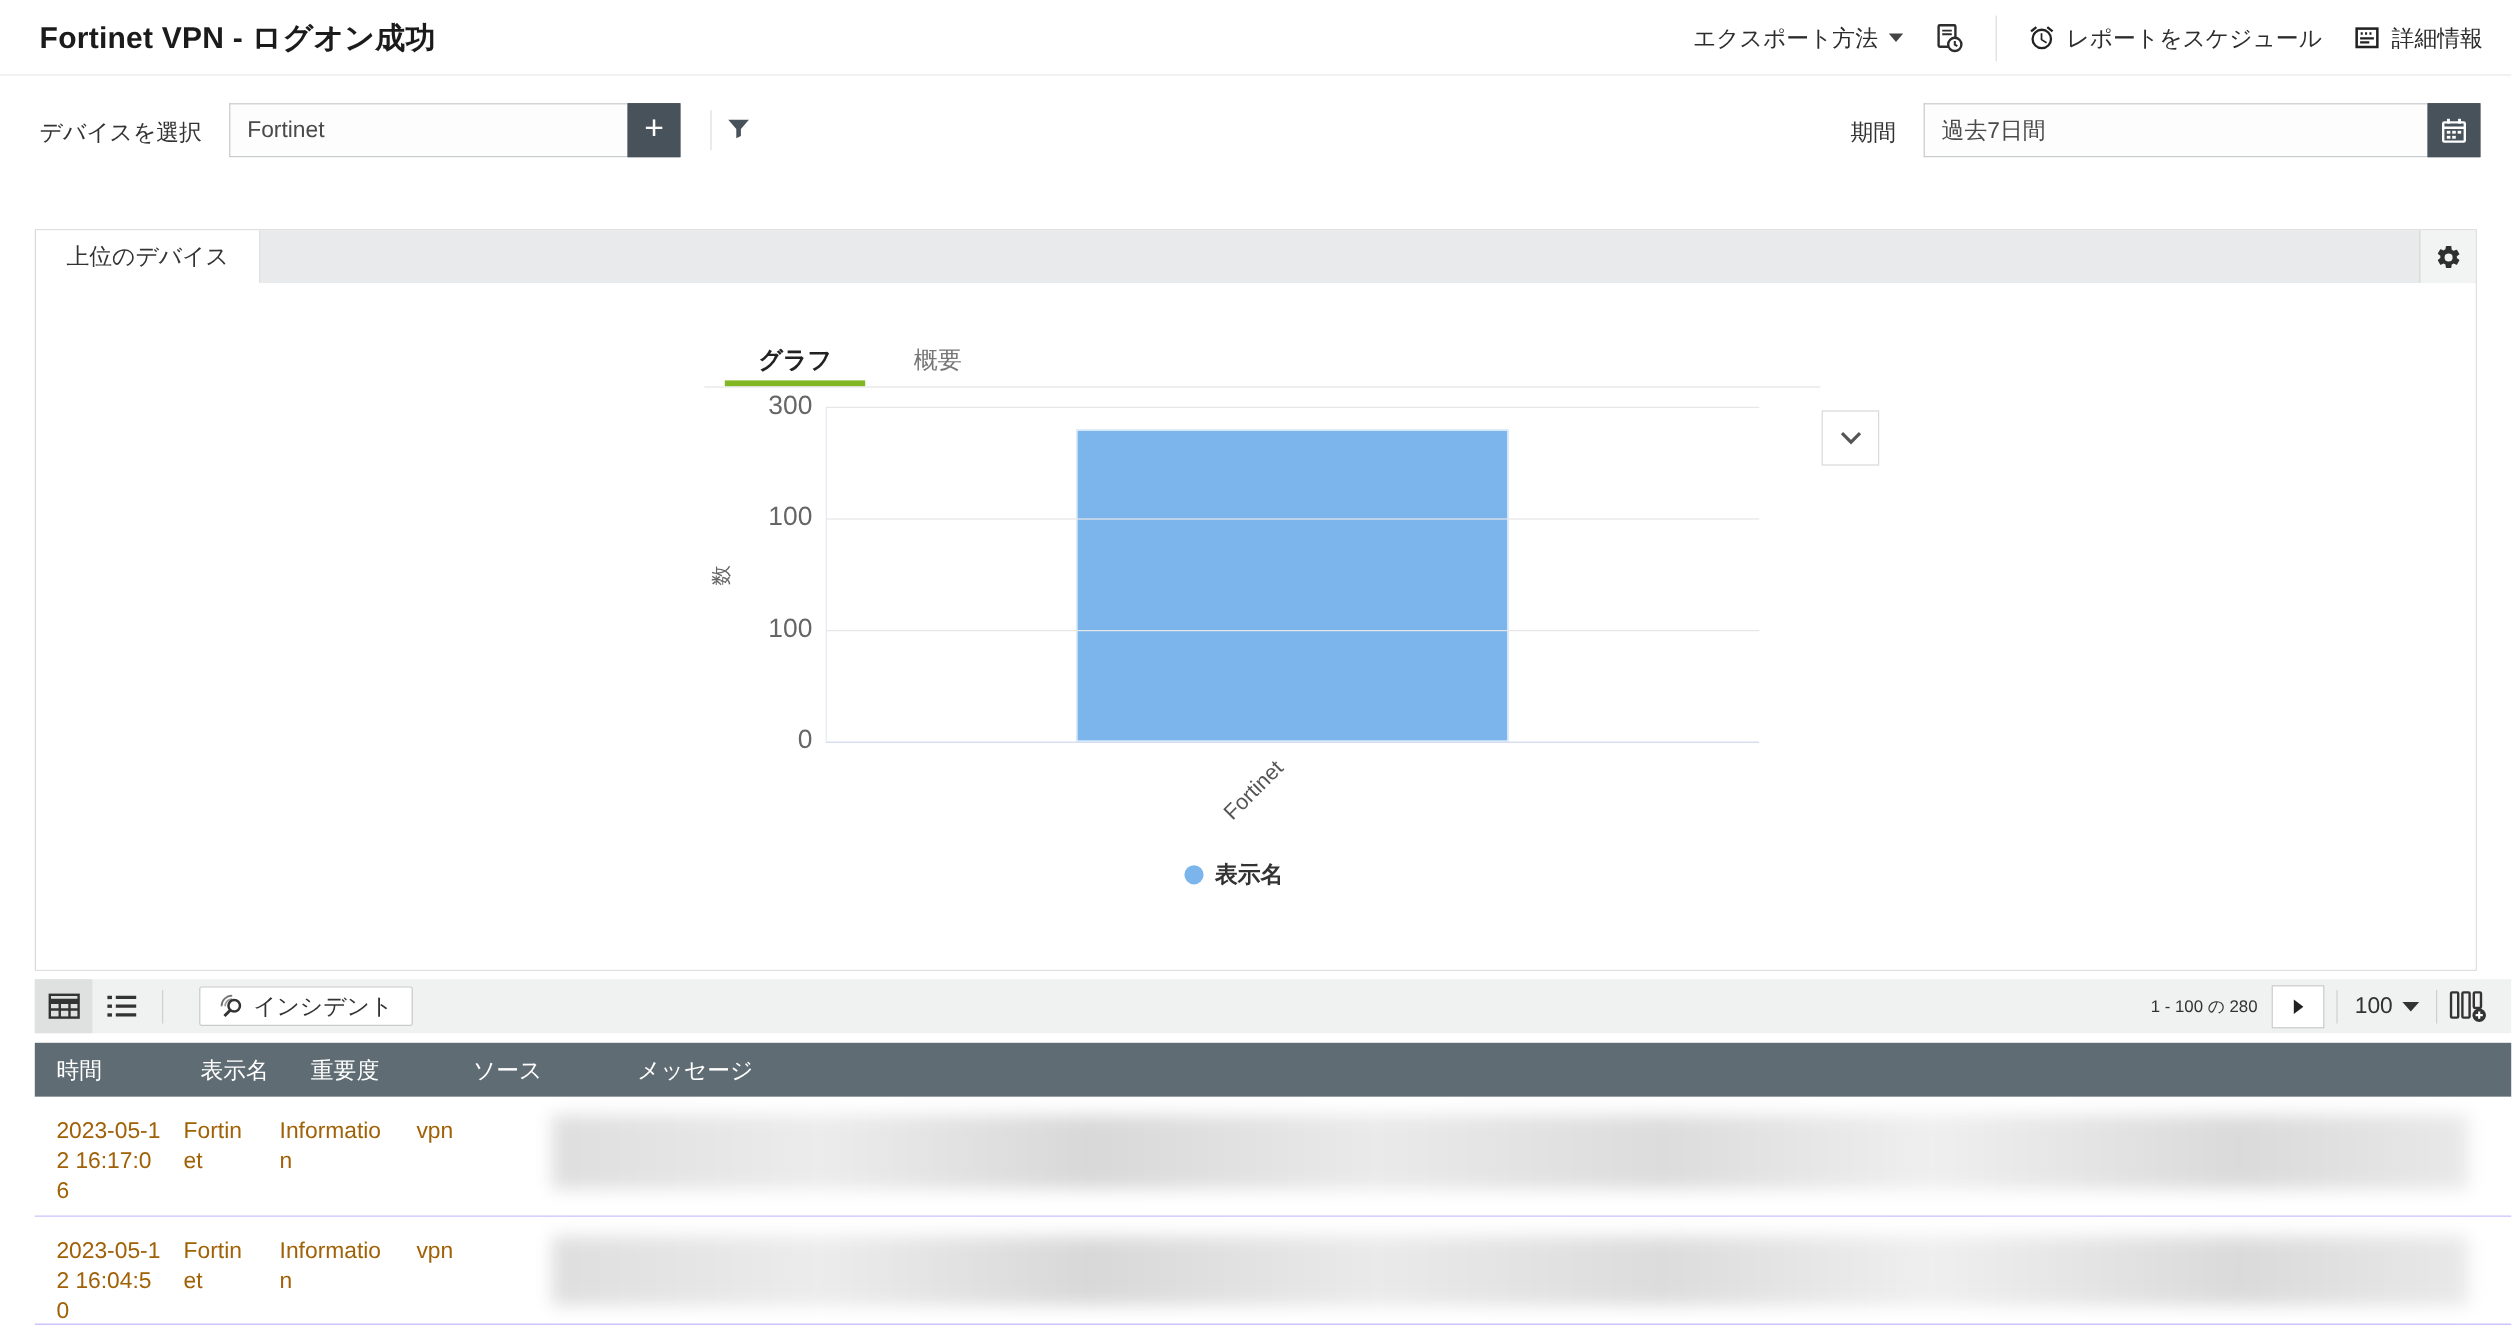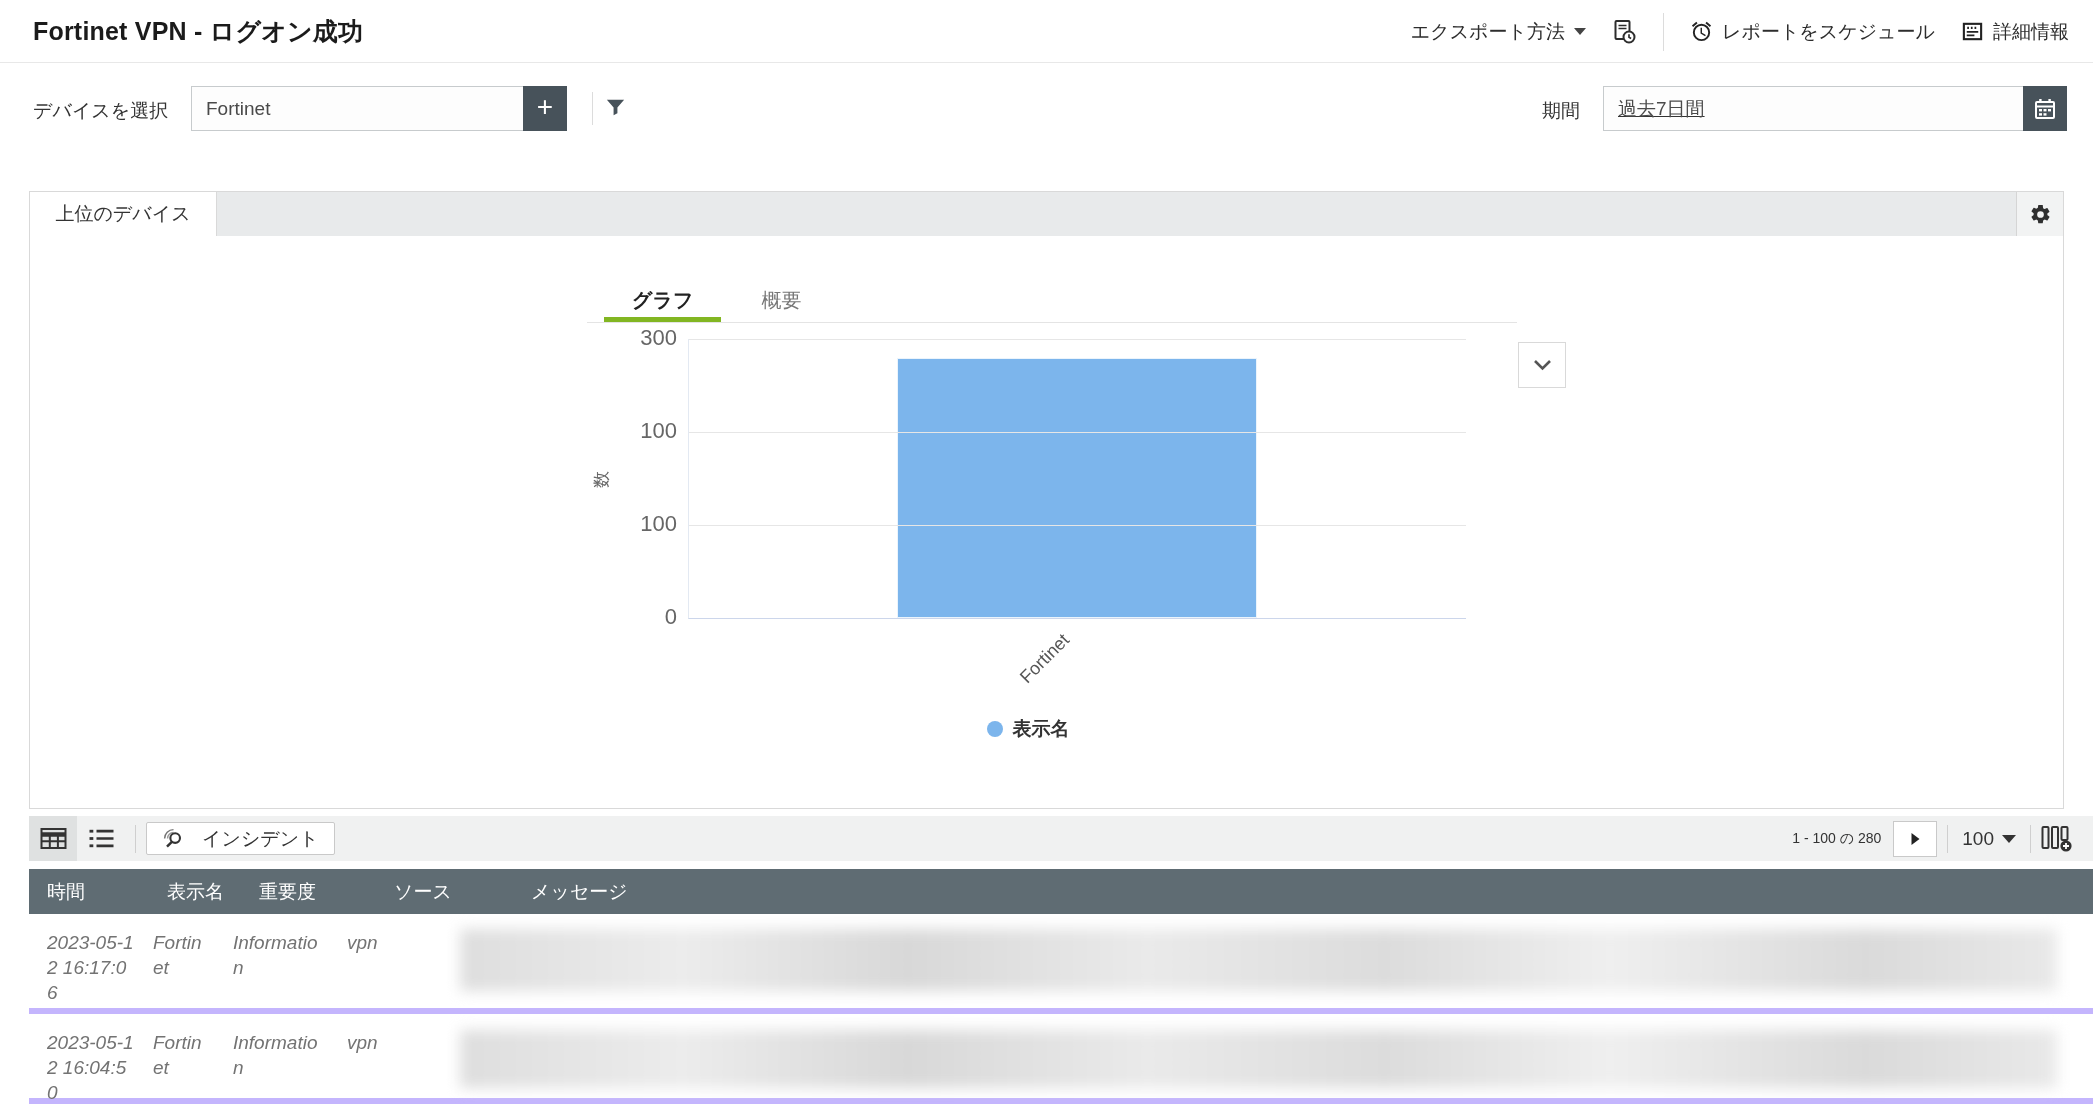--- a/index.html
+++ b/index.html
@@ -16,21 +16,21 @@
   .caret{width:0;height:0;border-left:6px solid transparent;border-right:6px solid transparent;border-top:7px solid #444;}
   .vdiv{width:1px;height:38px;background:#dcdcdc;}
 
   
   .filter-row{position:absolute;left:0;top:86px;width:100%;height:46px;}
   .f-label{position:absolute;top:12px;font-size:19px;color:#333;}
   .device-label{left:33px;}
   .period-label{left:1542px;}
   .select-box{position:absolute;top:0;height:45px;display:flex;box-sizing:border-box;}
   .device-box{left:191px;width:376px;}
-  .period-box{left:1603px;width:464px;text-decoration:underline;}
+  .period-box{left:1603px;width:464px;}
   .box-input{flex:1;height:45px;border:1px solid #c7cbcd;border-right:none;background:#fdfdfd;
              font-family:inherit;font-size:19px;color:#4a4a4a;padding:0 14px;box-sizing:border-box;outline:none;min-width:0;}
   .slate-btn{width:44px;height:45px;background:var(--slate);border:1px solid var(--slate);
              display:flex;align-items:center;justify-content:center;color:#fff;cursor:pointer;box-sizing:border-box;}
   .plus-glyph{font-size:28px;line-height:1;margin-top:-3px;}
   .filter-divider{position:absolute;left:592px;top:6px;width:1px;height:33px;background:#dcdcdc;}
   .funnel-btn{position:absolute;left:604px;top:10px;cursor:pointer;background:none;border:none;padding:0;}
 
   
   .card{position:absolute;left:29px;top:172px;width:2035px;height:618px;box-sizing:border-box;
@@ -67,39 +67,39 @@
   .legend-name{font-size:19px;font-weight:bold;color:#333;}
   .collapse-btn{position:absolute;left:1488px;top:106px;width:46px;height:44px;background:#fff;
                 border:1px solid #d9d9d9;display:flex;align-items:center;justify-content:center;cursor:pointer;}
 
   
   .grid-toolbar{position:absolute;left:29px;top:816px;width:2064px;height:45px;background:#f0f1f1;
                 display:flex;align-items:center;box-sizing:border-box;padding-right:21px;}
   .tool-tile{width:48px;height:45px;display:flex;align-items:center;justify-content:center;cursor:pointer;}
   .tool-tile.selected{background:#dfe1e1;}
   .tb-divider{width:1px;height:28px;background:#cfcfcf;margin:0 10px;}
-  .incident-btn{margin-left:0;height:33px;background:#fff;border:1px solid #c9c9c9;border-radius:2px;
-                display:flex;align-items:center;gap:17px;padding:0 15px;font-size:19px;color:#333;cursor:pointer;}
+  .incident-btn{margin-left:20px;height:33px;background:#fff;border:1px solid #c9c9c9;border-radius:2px;
+                display:flex;align-items:center;gap:6px;padding:0 15px;font-size:19px;color:#333;cursor:pointer;}
   .tb-spacer{flex:1;}
   .pag-text{font-size:14px;color:#333;margin-right:12px;white-space:nowrap;}
   .next-btn{width:44px;height:36px;background:#fff;border:1px solid #c9c9c9;display:flex;
             align-items:center;justify-content:center;cursor:pointer;}
   .page-size{display:flex;align-items:center;gap:8px;font-size:19px;color:#333;cursor:pointer;padding:0 4px;}
   .small-caret{width:0;height:0;border-left:7px solid transparent;border-right:7px solid transparent;border-top:8px solid #333;}
   .addcol-btn{background:none;border:none;padding:0;cursor:pointer;display:flex;align-items:center;}
 
   .grid-head{position:absolute;left:29px;top:869px;width:2064px;height:45px;background:var(--thead);
              color:#fff;display:grid;grid-template-columns:115px 80px 115px 112px 1fr;align-items:center;font-size:19px;}
   .hcell{cursor:pointer;white-space:nowrap;}
   .hcell.c1{padding-left:18px;} .hcell.c2{padding-left:23px;} .hcell.c3{padding-left:35px;}
   .hcell.c4{padding-left:55px;} .hcell.c5{padding-left:80px;}
 
   .grid-rows{position:absolute;left:29px;top:914px;width:2064px;}
-  .row{display:grid;grid-template-columns:115px 80px 115px 112px 1fr;border-bottom:6px solid #c4b5fd;
-       font-size:19px;line-height:25px;color:#737373;box-sizing:border-box;height:100px;cursor:pointer;background:#fff;font-style:italic;}
+  .row{display:grid;grid-template-columns:115px 80px 115px 112px 1fr;border-bottom:1px solid #c4b5fd;
+       font-size:19px;line-height:25px;color:#a16207;box-sizing:border-box;height:100px;cursor:pointer;background:#fff;}
   .row.short{height:90px;}
   .cell{word-break:break-all;box-sizing:border-box;padding-top:16px;}
   .cell.c1{padding-left:18px;padding-right:9px;}
   .cell.c2{padding-left:9px;padding-right:17px;}
   .cell.c3{padding-left:9px;padding-right:16px;}
   .cell.c4{padding-left:8px;}
   .cell.c5{padding:0;}
   .redacted{height:62px;margin:15px 36px 0 9px;border-radius:3px;filter:blur(7px);
             background:linear-gradient(90deg,#dedede,#ececec 14%,#d8d8d8 28%,#eaeaea 43%,#dcdcdc 58%,#efefef 72%,#dadada 88%,#e9e9e9);}
   svg{display:block;}

